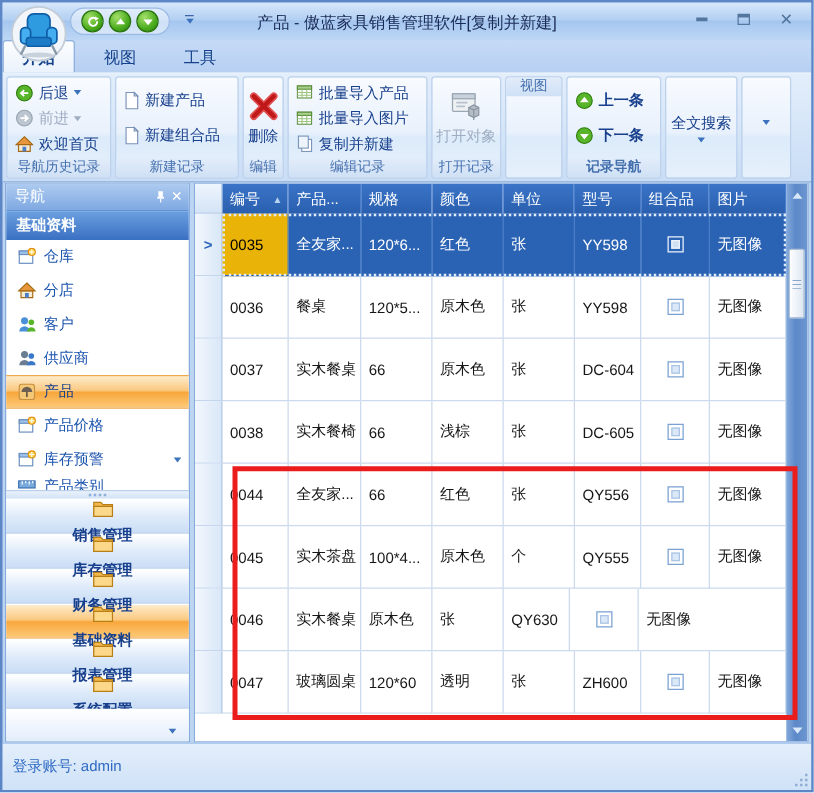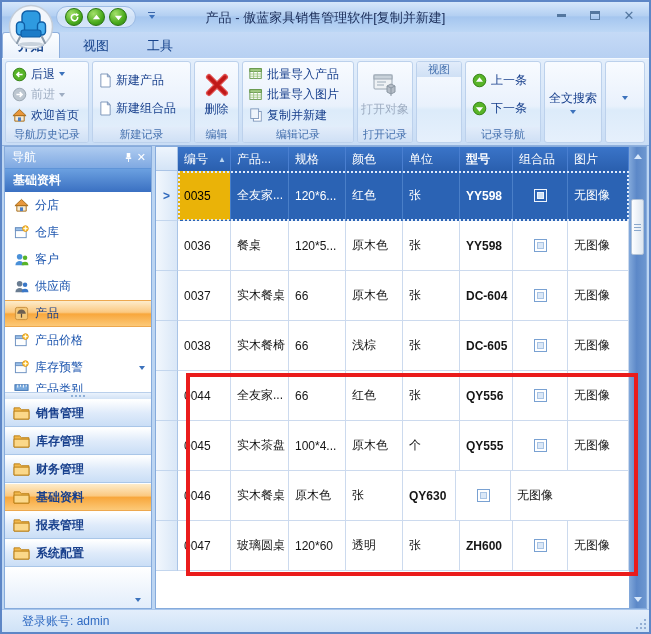--- a/index.html
+++ b/index.html
@@ -48,22 +48,22 @@
               background:linear-gradient(#e2ecfa,#cfe0f5); }
   .sbtn { display:flex; align-items:center; gap:4px; font-size:12px; color:#173f8c;
           padding:1px 3px; white-space:nowrap; }
   .sbtn.disabled { color:#9eadc2; }
   .bbtn { display:flex; flex-direction:column; align-items:center; justify-content:center; gap:3px;
           font-size:12px; color:#173f8c; padding:2px 5px; white-space:nowrap; }
   .bbtn.disabled { color:#9eadc2; }
   .tri-d { width:0; height:0; border-left:3.5px solid transparent; border-right:3.5px solid transparent;
            border-top:4px solid #3c72bc; }
   .tri-d.dim { border-top-color:#9eadc2; }
-  .g1 { width:84px; } .g2 { width:99px; } .g3 { width:45px; } .g4 { width:112px; }
-  .g5 { width:56px; } .g6 { width:46px; } .g7 { width:76px; } .g8 { width:58px; } .g9 { width:40px; }
+  .g1 { width:84px; } .g2 { width:99px; } .g3 { width:33px; } .g4 { width:112px; }
+  .g5 { width:56px; } .g6 { width:46px; } .g7 { width:76px;font-weight:bold; } .g8 { width:58px; } .g9 { width:40px; }
   .g9 .body { align-items:flex-end; justify-content:center; padding-bottom:8px; }
 
   
   .main { flex:1; display:flex; padding:0 2px; min-height:0; }
 
   
   .sidebar { width:148px; display:flex; flex-direction:column; border:1px solid #86abdc;
              background:#fff; }
   .sb-title { height:21px; display:flex; align-items:center; padding:0 5px 0 7px; gap:4px;
               background:linear-gradient(#aecbf0,#7fa9e2); color:#fff; font-size:12px; }
@@ -77,39 +77,39 @@
                       border-top:1px solid #eda84e; border-bottom:1px solid #eda84e; color:#173f8c; }
   .sb-item .arr { margin-left:auto; }
   .sb-item.partial { height:11px; overflow:hidden; align-items:flex-start; }
   .splitter { height:7px; background:linear-gradient(#eaf2fc,#d2e2f5); display:flex; align-items:center;
               justify-content:center; border-top:1px solid #b9cfeb; }
   .splitter .dots { display:flex; gap:2px; }
   .splitter .dots i { width:2px; height:2px; background:#8fb0d8; }
   .sb-group { height:28px; display:flex; align-items:center; gap:6px; padding-left:8px;
               font-size:12px; font-weight:bold; color:#173f8c;
               background:linear-gradient(#ffffff,#dfebfa 50%,#cadef6);
-              border-top:1px solid #fdfeff; border-bottom:1px solid #a9c6e8; }
+              border-top:1px solid #fdfeff; border-bottom:1px solid #a9c6e8;flex-direction:column; }
   .sb-group.selected { background:linear-gradient(#fdeccb,#fbc981 45%,#f8a73c 52%,#fcc978);
                        border-bottom:1px solid #eda84e; }
   .sb-rest { flex:1; position:relative; background:linear-gradient(#ffffff,#e2edfb); }
   .sb-rest .chev { position:absolute; right:10px; bottom:6px; }
 
   
   .gridwrap { flex:1; margin-left:3px; position:relative; border:1px solid #86abdc;
               background:#fff; display:flex; overflow:hidden; }
   .gcontent { flex:1; display:flex; flex-direction:column; min-width:0; }
   .ghead { display:flex; height:24px; flex:none; }
   .gcorner { width:22px; flex:none; background:linear-gradient(#eef5fd,#d4e4f6);
              border-right:1px solid #aac4e6; border-bottom:1px solid #aac4e6; }
   .gh { background:linear-gradient(#3a74c8,#2a5fae); color:#fff; font-size:12px;
         display:flex; align-items:center; padding-left:6px; border-right:1px solid #4a7fd0;
         white-space:nowrap; overflow:hidden; }
   .sort { color:#b8d4f0; font-size:8px; margin-left:10px; }
   .w-id{width:53px;flex:none;} .w-name{width:58px;flex:none;} .w-spec{width:57px;flex:none;}
-  .w-color{width:57px;flex:none;} .w-unit{width:57px;flex:none;} .w-model{width:53px;flex:none;font-weight:bold;}
+  .w-color{width:57px;flex:none;} .w-unit{width:57px;flex:none;} .w-model{width:53px;flex:none;}
   .w-combo{width:55px;flex:none;} .w-img{flex:1;min-width:60px;}
   .grow { display:flex; height:50px; flex:none; }
   .sel { width:22px; flex:none; background:linear-gradient(90deg,#f2f7fd,#d9e7f7);
          border-right:1px solid #a9c4e6; border-bottom:1px solid #c3d6ee;
          display:flex; align-items:center; justify-content:center; }
   .cur { display:none; color:#2f68bc; font-weight:bold; font-size:12px; }
   .grow.selected .cur { display:block; }
   .cells { display:flex; flex:1; min-width:0; }
   .c { border-right:1px solid #ccdaee; border-bottom:1px solid #ccdaee; display:flex; align-items:center;
        padding-left:6px; font-size:12px; color:#161616; white-space:nowrap; overflow:hidden; }
@@ -135,22 +135,22 @@
            background:linear-gradient(90deg,#fdfeff,#dde6f0); position:relative; }
   .thumb::after { content:""; position:absolute; left:2px; right:2px; top:24px; height:7px;
                   background:repeating-linear-gradient(#8aa8cc 0 1px,transparent 1px 3px); }
   .vspacer { flex:1; }
 
   
   .redbox { position:absolute; left:30px; top:226px; width:452px; height:203px;
             border:4px solid #ea1c1c; z-index:9; pointer-events:none; }
 
   
-  .statusbar { height:23px; background:linear-gradient(#e3eefb,#cfe2f7); border-top:1px solid #a8c6ec;
-               display:flex; align-items:center; padding:0 20px; font-size:12px; color:#2f6ac2;
+  .statusbar { height:38px; background:linear-gradient(#e3eefb,#cfe2f7); border-top:1px solid #a8c6ec;
+               display:flex; align-items:center; padding:0 8px; font-size:12px; color:#2f6ac2;
                position:relative; }
   .grip { position:absolute; right:3px; bottom:3px; width:10px; height:10px; }
   .grip i { position:absolute; width:2px; height:2px; background:#92aed4; }
   .grip i:nth-child(1){right:0;bottom:0;} .grip i:nth-child(2){right:4px;bottom:0;}
   .grip i:nth-child(3){right:0;bottom:4px;} .grip i:nth-child(4){right:8px;bottom:0;}
   .grip i:nth-child(5){right:0;bottom:8px;} .grip i:nth-child(6){right:4px;bottom:4px;}
 
   .icon { flex:none; display:inline-flex; }
 </style>
 </head>
@@ -399,37 +399,37 @@
               <rect x="4.5" y="7.6" width="1" height="3.4" fill="#fff"></rect>
             </svg>
         </span>
         <span class="sb-close">✕</span>
       </div>
       <div class="sb-section">基础资料</div>
 
       <div class="sb-item">
         <span class="icon">
           <svg viewBox="0 0 16 16" width="15" height="15">
-              <path d="M3 8 h10 v6 H3 Z" fill="#f6ebd4" stroke="#a56a14"></path>
-              <path d="M8 1.5 L15 8.2 H1 Z" fill="#e8973c" stroke="#a56a14"></path>
-              <rect x="6.4" y="10" width="3.2" height="4" fill="#4a7ec8"></rect>
-            </svg>
-        </span>
-        <span>分店</span>
-      </div>
-      <div class="sb-item">
-        <span class="icon">
-          <svg viewBox="0 0 16 16" width="15" height="15">
               <rect x="1.5" y="3" width="11.5" height="10.5" fill="#fdfefe" stroke="#6a8fc0"></rect>
               <rect x="1.5" y="3" width="11.5" height="3" fill="#9cc2ea" stroke="#6a8fc0"></rect>
               <circle cx="12.2" cy="3.8" r="3" fill="#ffd24a" stroke="#e09010"></circle>
               <path d="M12.2 1.6 v4.4 M10 3.8 h4.4" stroke="#fff" stroke-width=".9"></path>
             </svg>
         </span>
         <span>仓库</span>
+      </div>
+      <div class="sb-item">
+        <span class="icon">
+          <svg viewBox="0 0 16 16" width="15" height="15">
+              <path d="M3 8 h10 v6 H3 Z" fill="#f6ebd4" stroke="#a56a14"></path>
+              <path d="M8 1.5 L15 8.2 H1 Z" fill="#e8973c" stroke="#a56a14"></path>
+              <rect x="6.4" y="10" width="3.2" height="4" fill="#4a7ec8"></rect>
+            </svg>
+        </span>
+        <span>分店</span>
       </div>
       <div class="sb-item">
         <span class="icon">
           <svg viewBox="0 0 16 16" width="15" height="15">
               <circle cx="6" cy="5" r="3" fill="#4a90d8"></circle>
               <path d="M1.5 14 a4.5 4.5 0 0 1 9 0 z" fill="#4a90d8"></path>
               <circle cx="11.8" cy="6.2" r="2.4" fill="#58b428"></circle>
               <path d="M8.2 14 a3.6 3.6 0 0 1 7.2 0 z" fill="#58b428"></path>
             </svg>
         </span>

